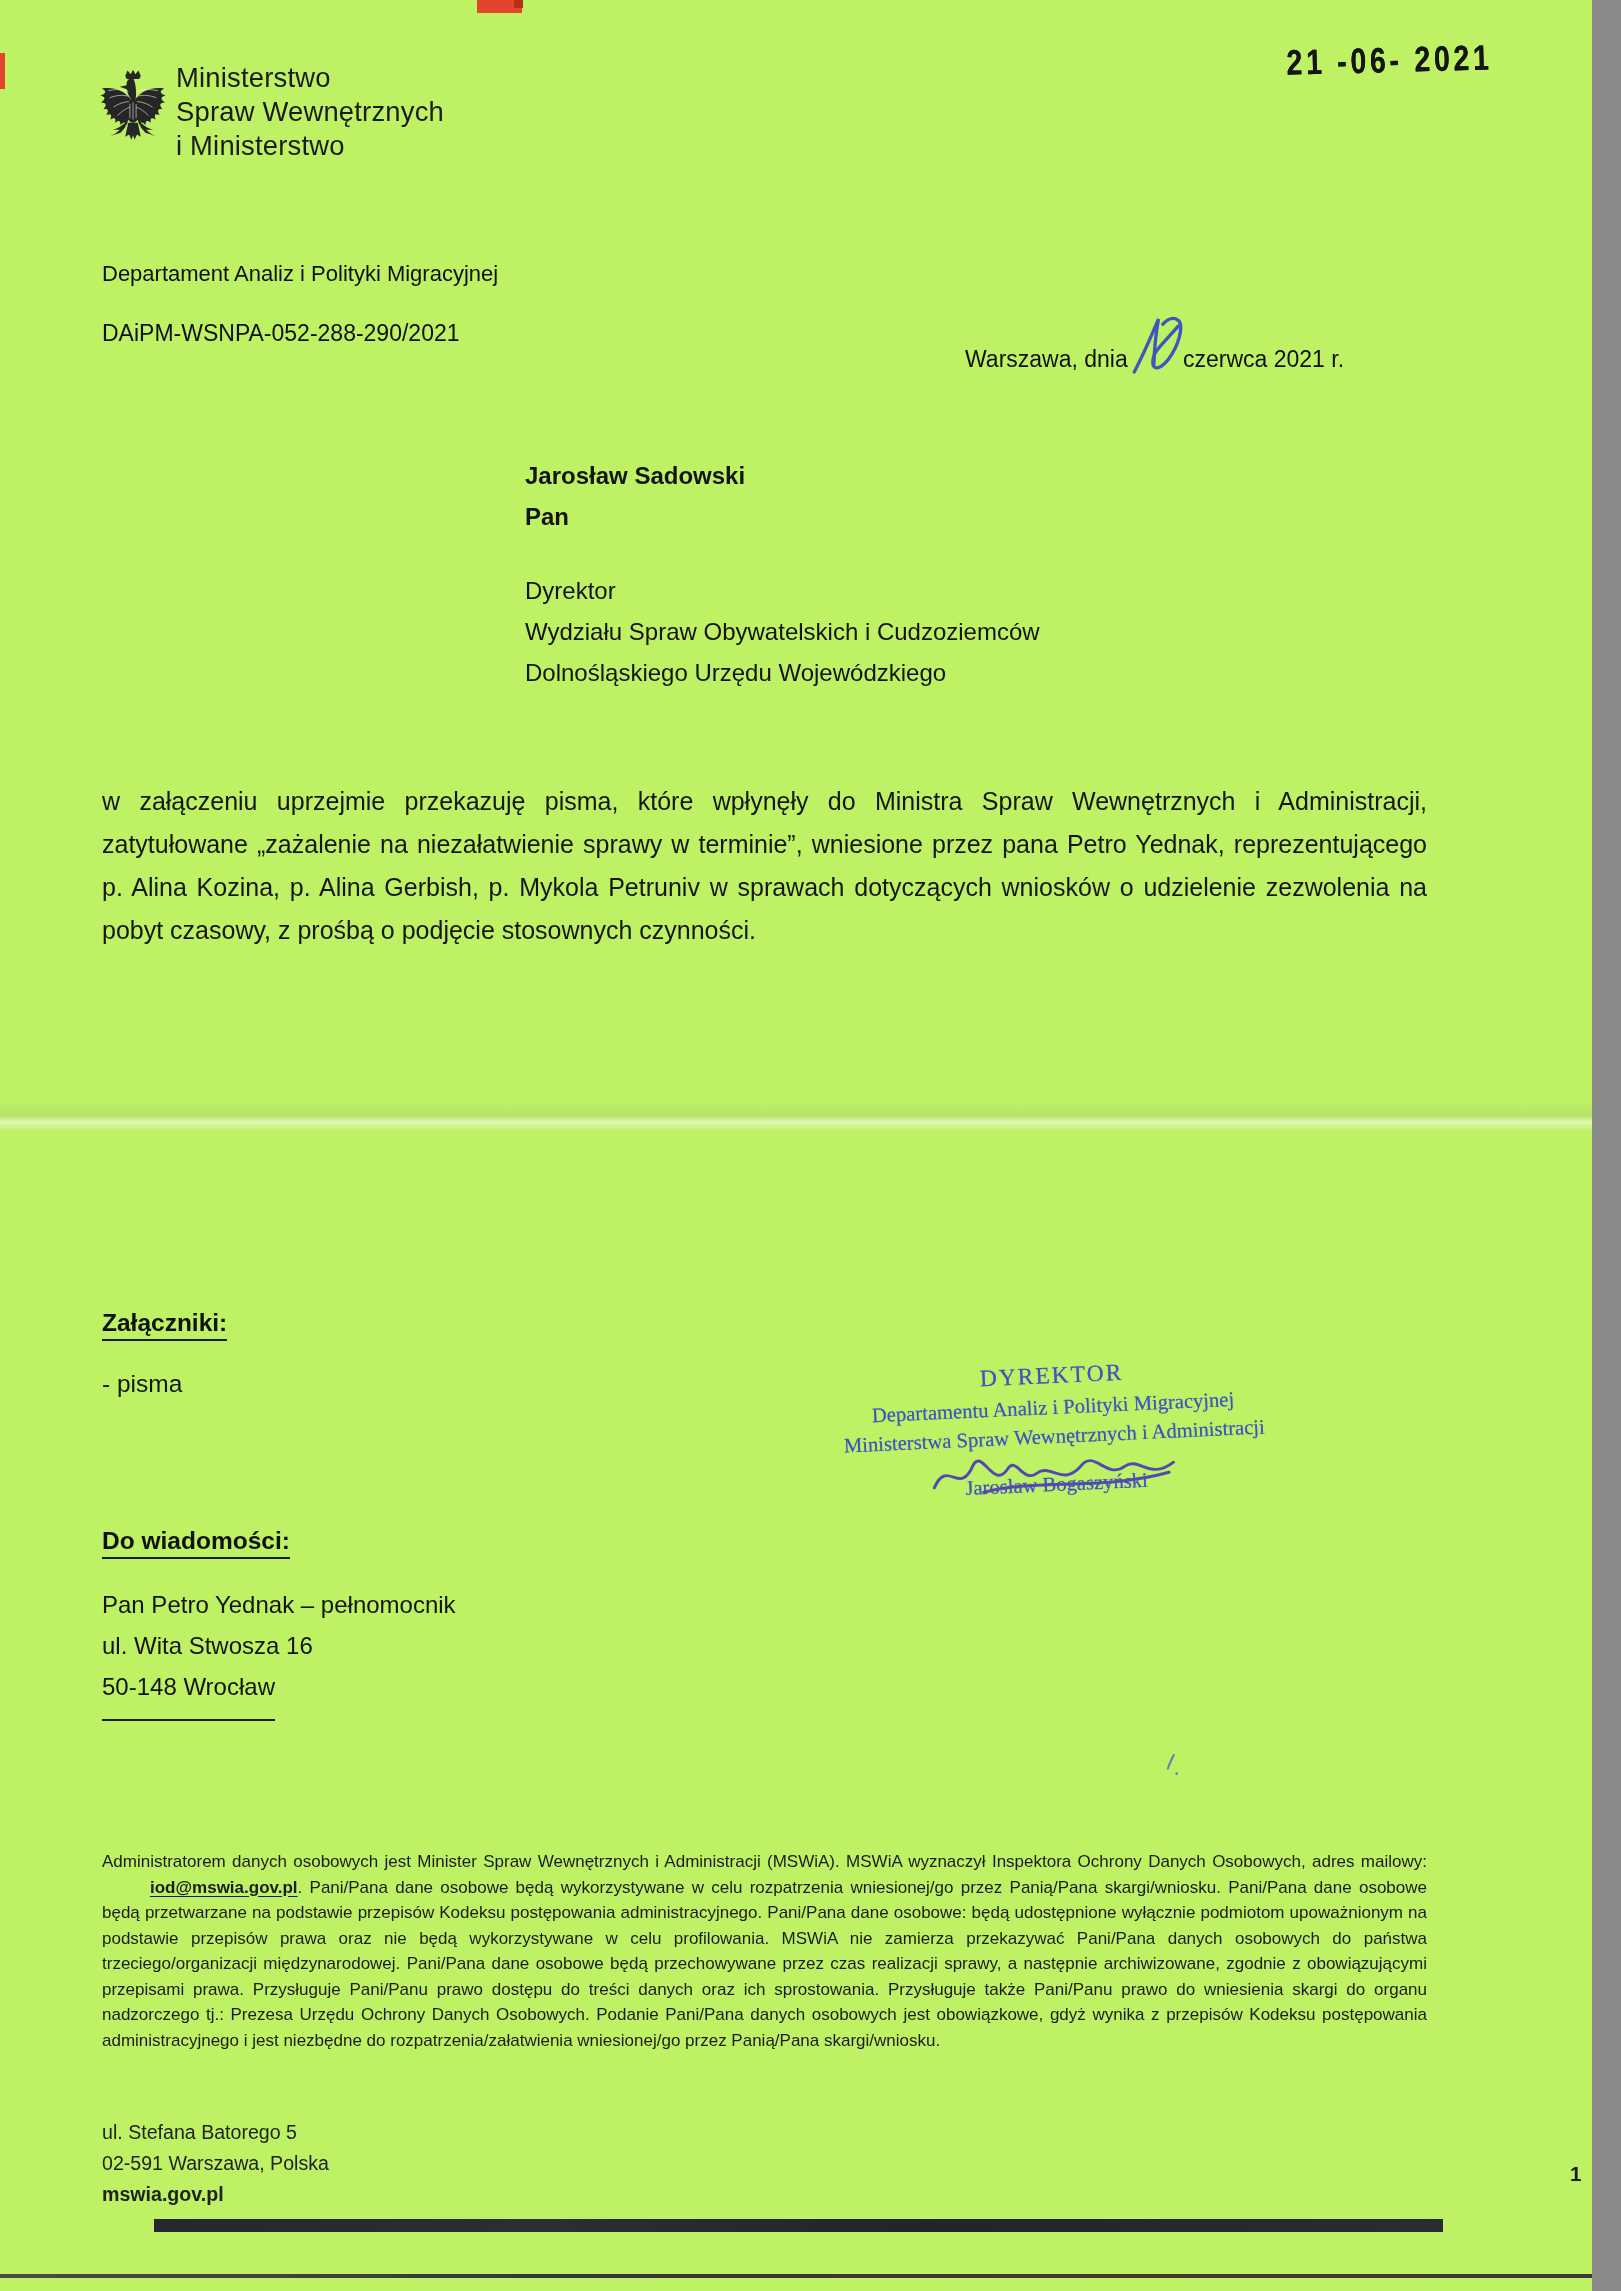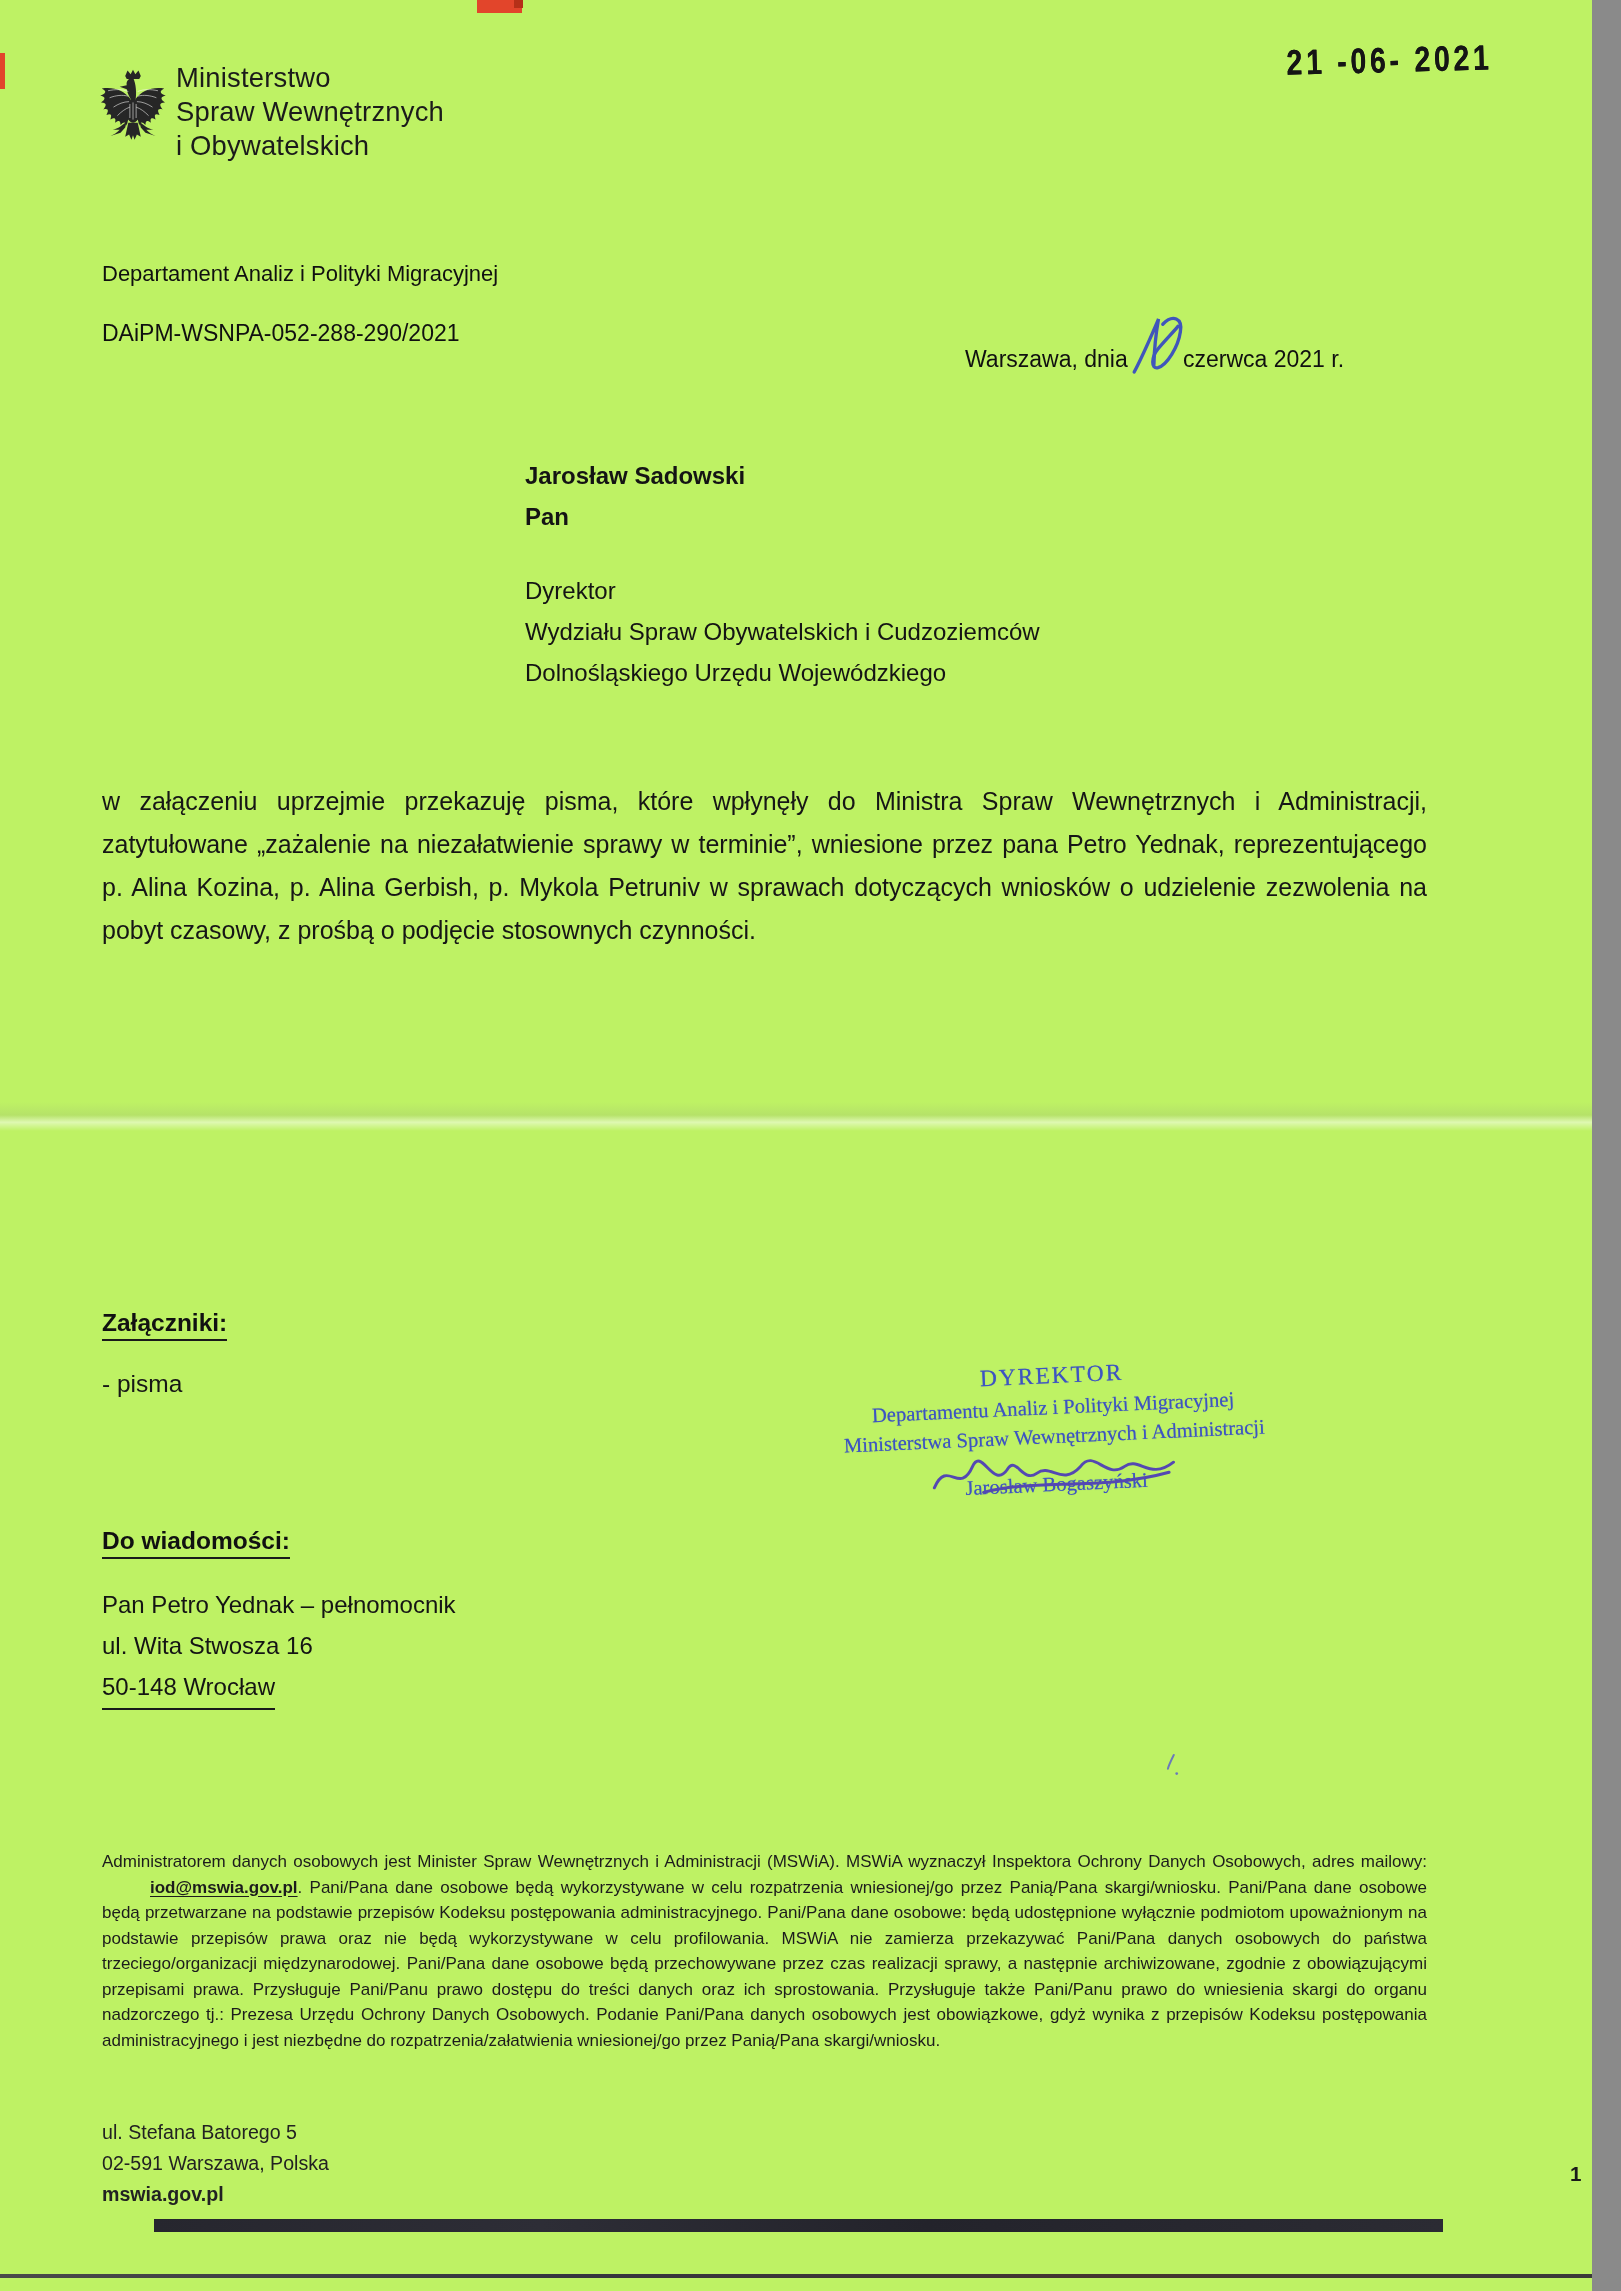--- a/index.html
+++ b/index.html
@@ -67,21 +67,21 @@
   
   .section-heading{
     position:absolute;left:102px;
     font-size:24.5px;font-weight:700;color:#111;
     border-bottom:2.9px solid #1a1a1a;padding-bottom:2px;
   }
   .attachments-heading{top:1309px;}
   .attachments-item{position:absolute;left:102px;top:1370px;font-size:24.5px;color:#161616;}
   .cc-heading{top:1527px;}
   .cc-block{position:absolute;left:102px;top:1584px;font-size:24px;line-height:41px;color:#141414;}
-  .cc-underline{display:inline-block;border-bottom:2.9px solid #1a1a1a;padding-bottom:1px;}
+  .cc-underline{display:inline-block;border-bottom:2.9px solid #1a1a1a;padding-bottom:12px;}
   
   .stamp{
     position:absolute;left:814px;top:1362px;width:480px;
     text-align:center;color:#3d54c2;
     font-family:"Liberation Serif",serif;
     transform:rotate(-2.6deg);
     text-shadow:0 0 0.7px rgba(61,84,194,0.65);
   }
   .stamp-line1{font-size:23.5px;letter-spacing:2px;}
   .stamp-line2{font-size:20.6px;margin-top:6.9px;}
@@ -133,21 +133,21 @@
         <path d="M54,50 C60,52 65,56 70,61"></path>
       <path d="M50,44 L50,66"></path>
         <path d="M46,46 L46,64"></path>
         <path d="M54,46 L54,64"></path>
     </g>
   </svg>
 
   <div class="ministry-name">
     <div>Ministerstwo</div>
     <div>Spraw Wewnętrznych</div>
-    <div>i Obywatelskich</div>
+    <div>i Ministerstwo</div>
   </div>
 
   <div class="date-stamp">21 -06- 2021</div>
 
   <div class="department">Departament Analiz i Polityki Migracyjnej</div>
   <div class="reference">DAiPM-WSNPA-052-288-290/2021</div>
 
   <div class="place-date">
     <span>Warszawa, dnia</span>
     <svg class="handwritten-day" width="65" height="69" viewBox="0 0 70 70">

